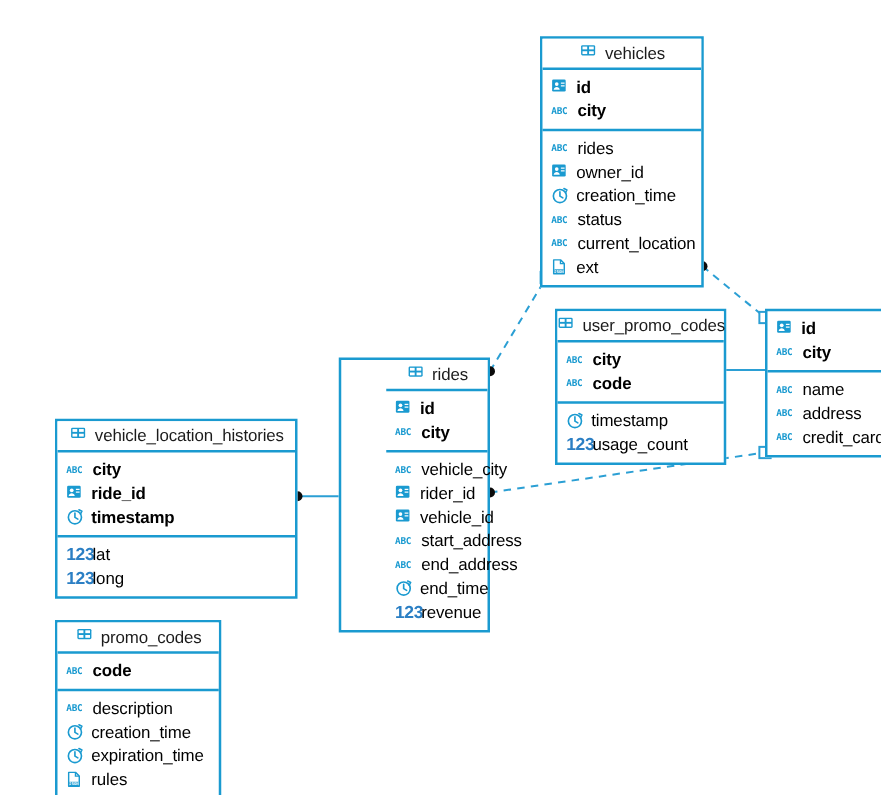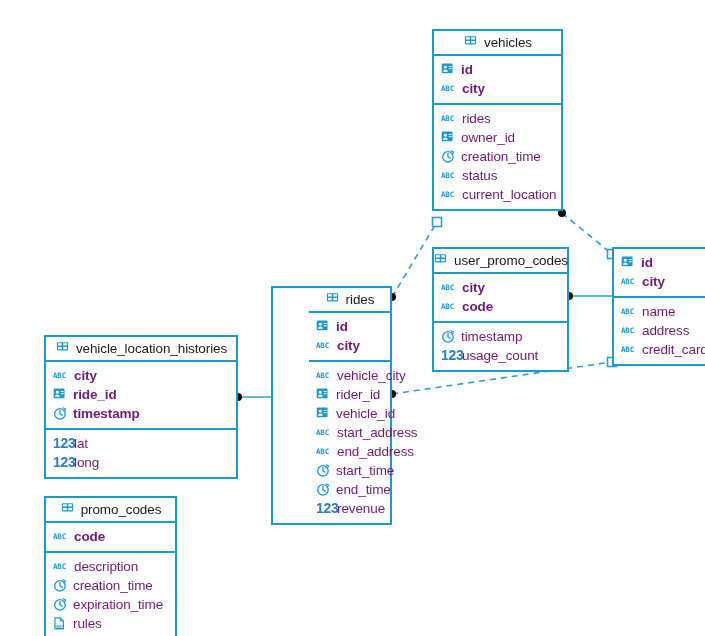--- a/index.html
+++ b/index.html
@@ -67,21 +67,21 @@
   .field {
     display: flex;
     align-items: center;
     gap: 5px;
     height: 19px;
     padding: 0 6px 0 7px;
     white-space: nowrap;
   }
   .field-name {
     font-size: 13.5px;
-    color: #701a75;
+    color: #000000;
     letter-spacing: -0.1px;
   }
   .field.pk .field-name {
     font-weight: bold;
   }
 
   
   .ico {
     flex: 0 0 auto;
     width: 15px;
@@ -198,23 +198,34 @@
           <span class="field-name">creation_time</span>
         </div>
         <div class="field">
           <span class="ico ico-abc">ABC</span>
           <span class="field-name">status</span>
         </div>
         <div class="field">
           <span class="ico ico-abc">ABC</span>
           <span class="field-name">current_location</span>
         </div>
-      </div>
-    </div>
-    <div class="node" style="left: 412px; top: 247px; width: 137px;">
+        <div class="field">
+          <span class="ico">
+            <svg width="14" height="15" viewBox="0 0 16 16">
+              <path d="M2.2 1.6h6.3l3.4 3.3v9.4H2.2z" fill="#fff" stroke="#1a9ad0" stroke-width="1.3" stroke-linejoin="round"></path>
+              <path d="M8.4 1.8v3.2h3.3" fill="none" stroke="#1a9ad0" stroke-width="1.2"></path>
+              <rect x="2.9" y="10.2" width="8.4" height="4.1" fill="#1a9ad0"></rect>
+              <text x="7.1" y="13.6" font-family="DejaVu Sans Mono, monospace" font-size="3.6" font-weight="bold" fill="#fff" text-anchor="middle">JSON</text>
+            </svg>
+          </span>
+          <span class="field-name">ext</span>
+        </div>
+      </div>
+    </div>
+    <div class="node" style="left: 424px; top: 247px; width: 137px;">
       <div class="node-header">
         <span class="ico">
           <svg width="15" height="12" viewBox="0 0 16 16">
             <rect x="0.5" y="1.5" width="15" height="11" rx="1.5" fill="#1a9ad0"></rect>
             <rect x="2" y="3" width="5" height="3" fill="#fff"></rect>
             <rect x="9" y="3" width="5" height="3" fill="#fff"></rect>
             <rect x="2" y="8" width="5" height="3" fill="#fff"></rect>
             <rect x="9" y="8" width="5" height="3" fill="#fff"></rect>
           </svg>
         </span>
@@ -350,30 +361,20 @@
           <span class="field-name">end_address</span>
         </div>
         <div class="field">
           <span class="ico">
             <svg width="15" height="15" viewBox="0 0 16 16">
               <circle cx="7.4" cy="8.4" r="5.6" fill="none" stroke="#1a9ad0" stroke-width="1.4"></circle>
               <path d="M7.4 4.8v3.6l2.5 1.5" fill="none" stroke="#1a9ad0" stroke-width="1.4" stroke-linecap="round"></path>
               <path d="M10.8 1.9l2.6 1.3-1.3 2.5" fill="none" stroke="#1a9ad0" stroke-width="1.3" stroke-linecap="round" stroke-linejoin="round"></path>
             </svg>
           </span>
-          <span class="field-name">start_time</span>
-        </div>
-        <div class="field">
-          <span class="ico">
-            <svg width="15" height="15" viewBox="0 0 16 16">
-              <circle cx="7.4" cy="8.4" r="5.6" fill="none" stroke="#1a9ad0" stroke-width="1.4"></circle>
-              <path d="M7.4 4.8v3.6l2.5 1.5" fill="none" stroke="#1a9ad0" stroke-width="1.4" stroke-linecap="round"></path>
-              <path d="M10.8 1.9l2.6 1.3-1.3 2.5" fill="none" stroke="#1a9ad0" stroke-width="1.3" stroke-linecap="round" stroke-linejoin="round"></path>
-            </svg>
-          </span>
           <span class="field-name">end_time</span>
         </div>
         <div class="field">
           <span class="ico ico-num">123</span>
           <span class="field-name">revenue</span>
         </div>
       </div>
     </div>
     <div class="node" style="left: 24px; top: 335px; width: 194px;">
       <div class="node-header">

